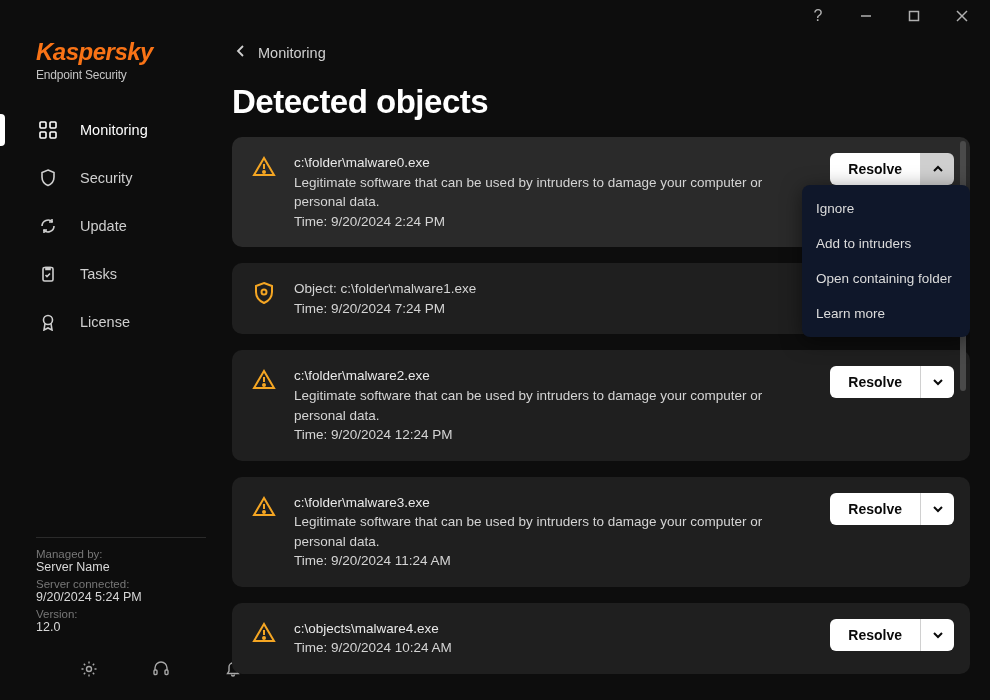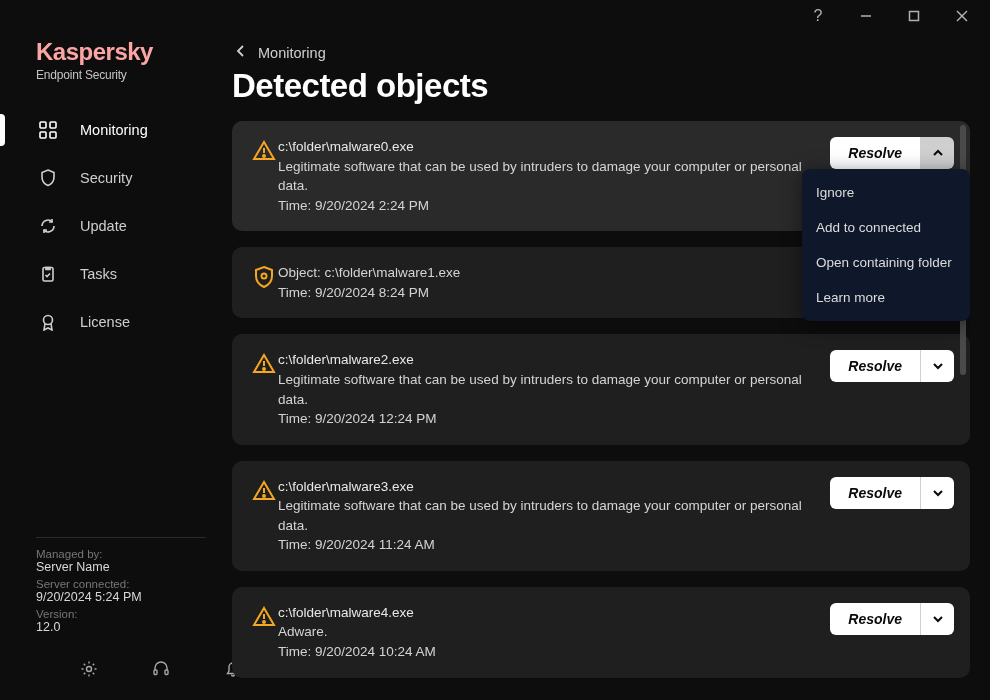--- a/index.html
+++ b/index.html
@@ -35,21 +35,21 @@
     }
     .sidebar {
       width: 232px;
       padding: 6px 0 0 0;
       display: flex;
       flex-direction: column;
     }
     .brand {
       padding: 0 0 18px 36px;
     }
-    .brand-title { font-size: 24px; font-weight: 600; color: #fca5a5; letter-spacing: -0.5px; }
+    .brand-title { font-size: 24px; font-weight: 600; color: #f97316; letter-spacing: -0.5px; font-style: italic; }
     .brand-sub   { font-size: 12px; font-weight: 400; color: #c4c4c4; margin-top: 2px; letter-spacing: -0.2px;}
     .nav { margin-top: 6px; }
     .nav-item {
       display: flex;
       align-items: center;
       gap: 22px;
       padding: 14px 0 14px 38px;
       font-size: 14.5px;
       color: #cfcfcf;
       cursor: pointer;
@@ -94,35 +94,35 @@
       gap: 10px;
       color:#d0d0d0;
       font-size: 14.5px;
       padding-left: 2px;
       cursor: pointer;
     }
     .page-title {
       font-size: 33px;
       font-weight: 700;
       color: #ffffff;
-      margin: 6px 0 16px 0;
+      margin: 22px 0 16px 0;
       letter-spacing:-0.5px;
     }
     .list-wrap {
       position: relative;
       height: 560px;
       overflow: hidden;
     }
     .card {
       background:#1f1f1f;
       border-radius:10px;
       padding: 16px 16px 16px 20px;
       display:flex;
       align-items:flex-start;
-      gap: 2px;
+      gap: 18px;
       margin-bottom: 16px;
       position: relative;
     }
     .card.hover { background:#2a2a2a; }
     .threat-icon { width:24px; height:24px; margin-top:2px; flex-shrink:0;}
     .card-body { flex:1; font-size:13.5px; line-height:1.45; color:#d4d4d4;}
     .card-path { color:#e8e8e8; }
     .resolve-group {
       display:flex;
       margin-left:12px;
@@ -131,21 +131,20 @@
     }
     .resolve-btn {
       background:#ffffff;
       color:#0a0a0a;
       font-weight:600;
       font-size:14px;
       border:none;
       padding: 8px 18px;
       border-radius: 6px 0 0 6px;
       cursor:pointer;
-      font-style:italic;
     }
     .chev-btn {
       background:#ffffff;
       color:#0a0a0a;
       border:none;
       width: 34px;
       border-radius:0 6px 6px 0;
       cursor:pointer;
       display:flex;
       align-items:center;
@@ -321,33 +320,33 @@
             <div class="resolve-group">
               <button class="resolve-btn">Resolve</button>
               <button class="chev-btn open">
                 <svg width="14" height="14" viewBox="0 0 14 14" fill="none" stroke="#0a0a0a" stroke-width="2">
                   <path d="M3 9 L7 5 L11 9"></path>
                 </svg>
               </button>
             </div>
             <div class="dropdown">
               <div class="dropdown-item">Ignore</div>
-              <div class="dropdown-item">Add to connected</div>
+              <div class="dropdown-item">Add to intruders</div>
               <div class="dropdown-item">Open containing folder</div>
               <div class="dropdown-item">Learn more</div>
             </div>
           </div>
           <div class="card">
             <div class="threat-icon"><svg width="24" height="24" viewBox="0 0 24 24" fill="none" stroke="#f5a623" stroke-width="2">
                 <path d="M12 2 L20 5 V11 C20 16 16.5 20 12 22 C7.5 20 4 16 4 11 V5 Z"></path>
                 <circle cx="12" cy="11" r="2.5"></circle>
               </svg></div>
             <div class="card-body">
               <div>Object: c:\folder\malware1.exe</div>
-              <div>Time: 9/20/2024 8:24 PM</div>
+              <div>Time: 9/20/2024 7:24 PM</div>
             </div>
           </div>
           <div class="card">
             <div class="threat-icon"><svg width="24" height="24" viewBox="0 0 24 24" fill="none" stroke="#f5a623" stroke-width="2">
                 <path d="M12 3 L22 20 H2 Z"></path>
                 <line x1="12" y1="9" x2="12" y2="14"></line>
                 <circle cx="12" cy="17" r="1" fill="#f5a623"></circle>
               </svg></div>
             <div class="card-body">
               <div class="card-path">c:\folder\malware2.exe</div>
@@ -383,22 +382,21 @@
               </button>
             </div>
           </div>
           <div class="card">
             <div class="threat-icon"><svg width="24" height="24" viewBox="0 0 24 24" fill="none" stroke="#f5a623" stroke-width="2">
                 <path d="M12 3 L22 20 H2 Z"></path>
                 <line x1="12" y1="9" x2="12" y2="14"></line>
                 <circle cx="12" cy="17" r="1" fill="#f5a623"></circle>
               </svg></div>
             <div class="card-body">
-              <div class="card-path">c:\folder\malware4.exe</div>
-              <div>Adware.</div>
+              <div class="card-path">c:\objects\malware4.exe</div>
               <div>Time: 9/20/2024 10:24 AM</div>
             </div>
             <div class="resolve-group">
               <button class="resolve-btn">Resolve</button>
               <button class="chev-btn">
                 <svg width="14" height="14" viewBox="0 0 14 14" fill="none" stroke="#0a0a0a" stroke-width="2">
                   <path d="M3 5 L7 9 L11 5"></path>
                 </svg>
               </button>
             </div>

